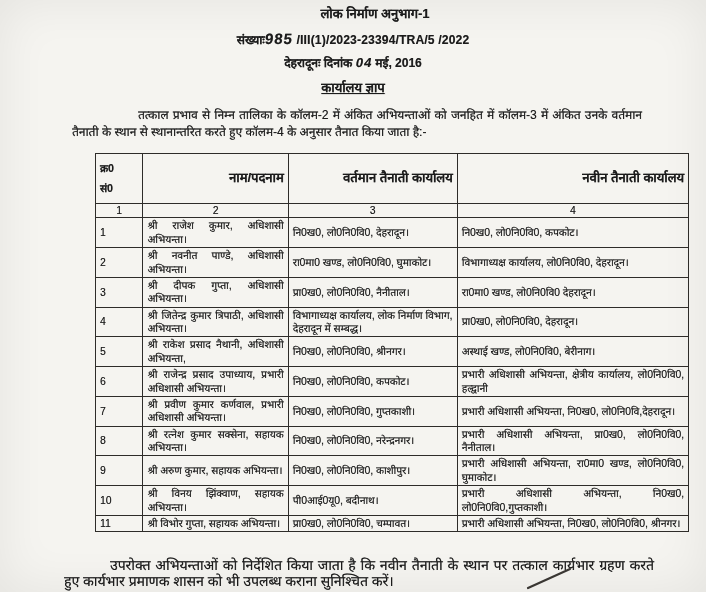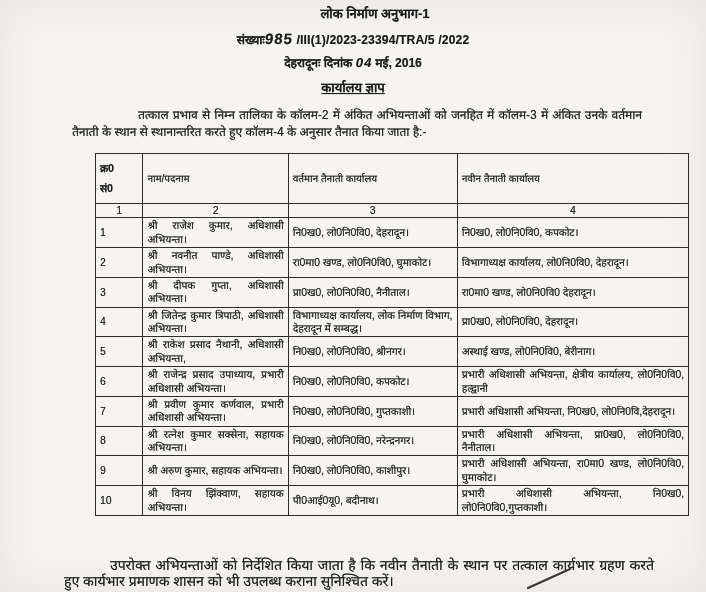--- a/index.html
+++ b/index.html
@@ -29,21 +29,21 @@
   table.transfer{
     position:absolute;top:153px;left:95px;width:594px;
     border-collapse:collapse;table-layout:fixed;
     font-size:10.3px;line-height:1.3;
   }
   table.transfer th,table.transfer td{
     border:1.2px solid #2e2c29;padding:1px 4px;vertical-align:middle;
     overflow:hidden;
   }
   th.h-sno{width:8%;text-align:left;font-weight:bold;font-size:10.5px;}
-  th.h-col{font-weight:normal;text-align:left;font-size:10px;}
+  th.h-col{font-weight:bold;text-align:right;font-size:13px;}
   .col-name{width:24.5%;}
   .col-cur{width:28.5%;}
   .col-new{width:39%;}
   tr.header-row{height:50px;}
   tr.number-row td{height:13px;text-align:center;padding:0 4px;font-size:10.3px;}
   td.c-sno{text-align:left;}
   td.c-name,td.c-new{text-align:justify;}
   .closing{
     position:absolute;top:557px;left:64px;right:52px;
     font-size:14px;line-height:16px;text-indent:46px;text-align:justify;margin:0;
@@ -143,20 +143,26 @@
       <td class="c-name">श्री अरुण कुमार, सहायक अभियन्ता।</td>
       <td class="c-cur">नि0ख0, लो0नि0वि0, काशीपुर।</td>
       <td class="c-new">प्रभारी अधिशासी अभियन्ता, रा0मा0 खण्ड, लो0नि0वि0, घुमाकोट।</td>
     </tr>
         <tr>
       <td class="c-sno">10</td>
       <td class="c-name">श्री विनय झिंक्वाण, सहायक अभियन्ता।</td>
       <td class="c-cur">पी0आई0यू0, बदीनाथ।</td>
       <td class="c-new">प्रभारी अधिशासी अभियन्ता, नि0ख0, लो0नि0वि0,गुप्तकाशी।</td>
     </tr>
+        <tr>
+      <td class="c-sno">11</td>
+      <td class="c-name">श्री विभोर गुप्ता, सहायक अभियन्ता।</td>
+      <td class="c-cur">प्रा0ख0, लो0नि0वि0, चम्पावत।</td>
+      <td class="c-new">प्रभारी अधिशासी अभियन्ता, नि0ख0, लो0नि0वि0, श्रीनगर।</td>
+    </tr>
       </tbody>
   </table>
 
   <p class="closing">उपरोक्त अभियन्ताओं को निर्देशित किया जाता है कि नवीन तैनाती के स्थान पर तत्काल कार्यभार ग्रहण करते हुए कार्यभार प्रमाणक शासन को भी उपलब्ध कराना सुनिश्चित करें।</p>
 
   <svg class="signature" viewBox="0 0 70 28">
     <line x1="10" y1="25" x2="52" y2="6" stroke="#3a3733" stroke-width="2.2" stroke-linecap="round"></line>
   </svg>
 
 </div>

